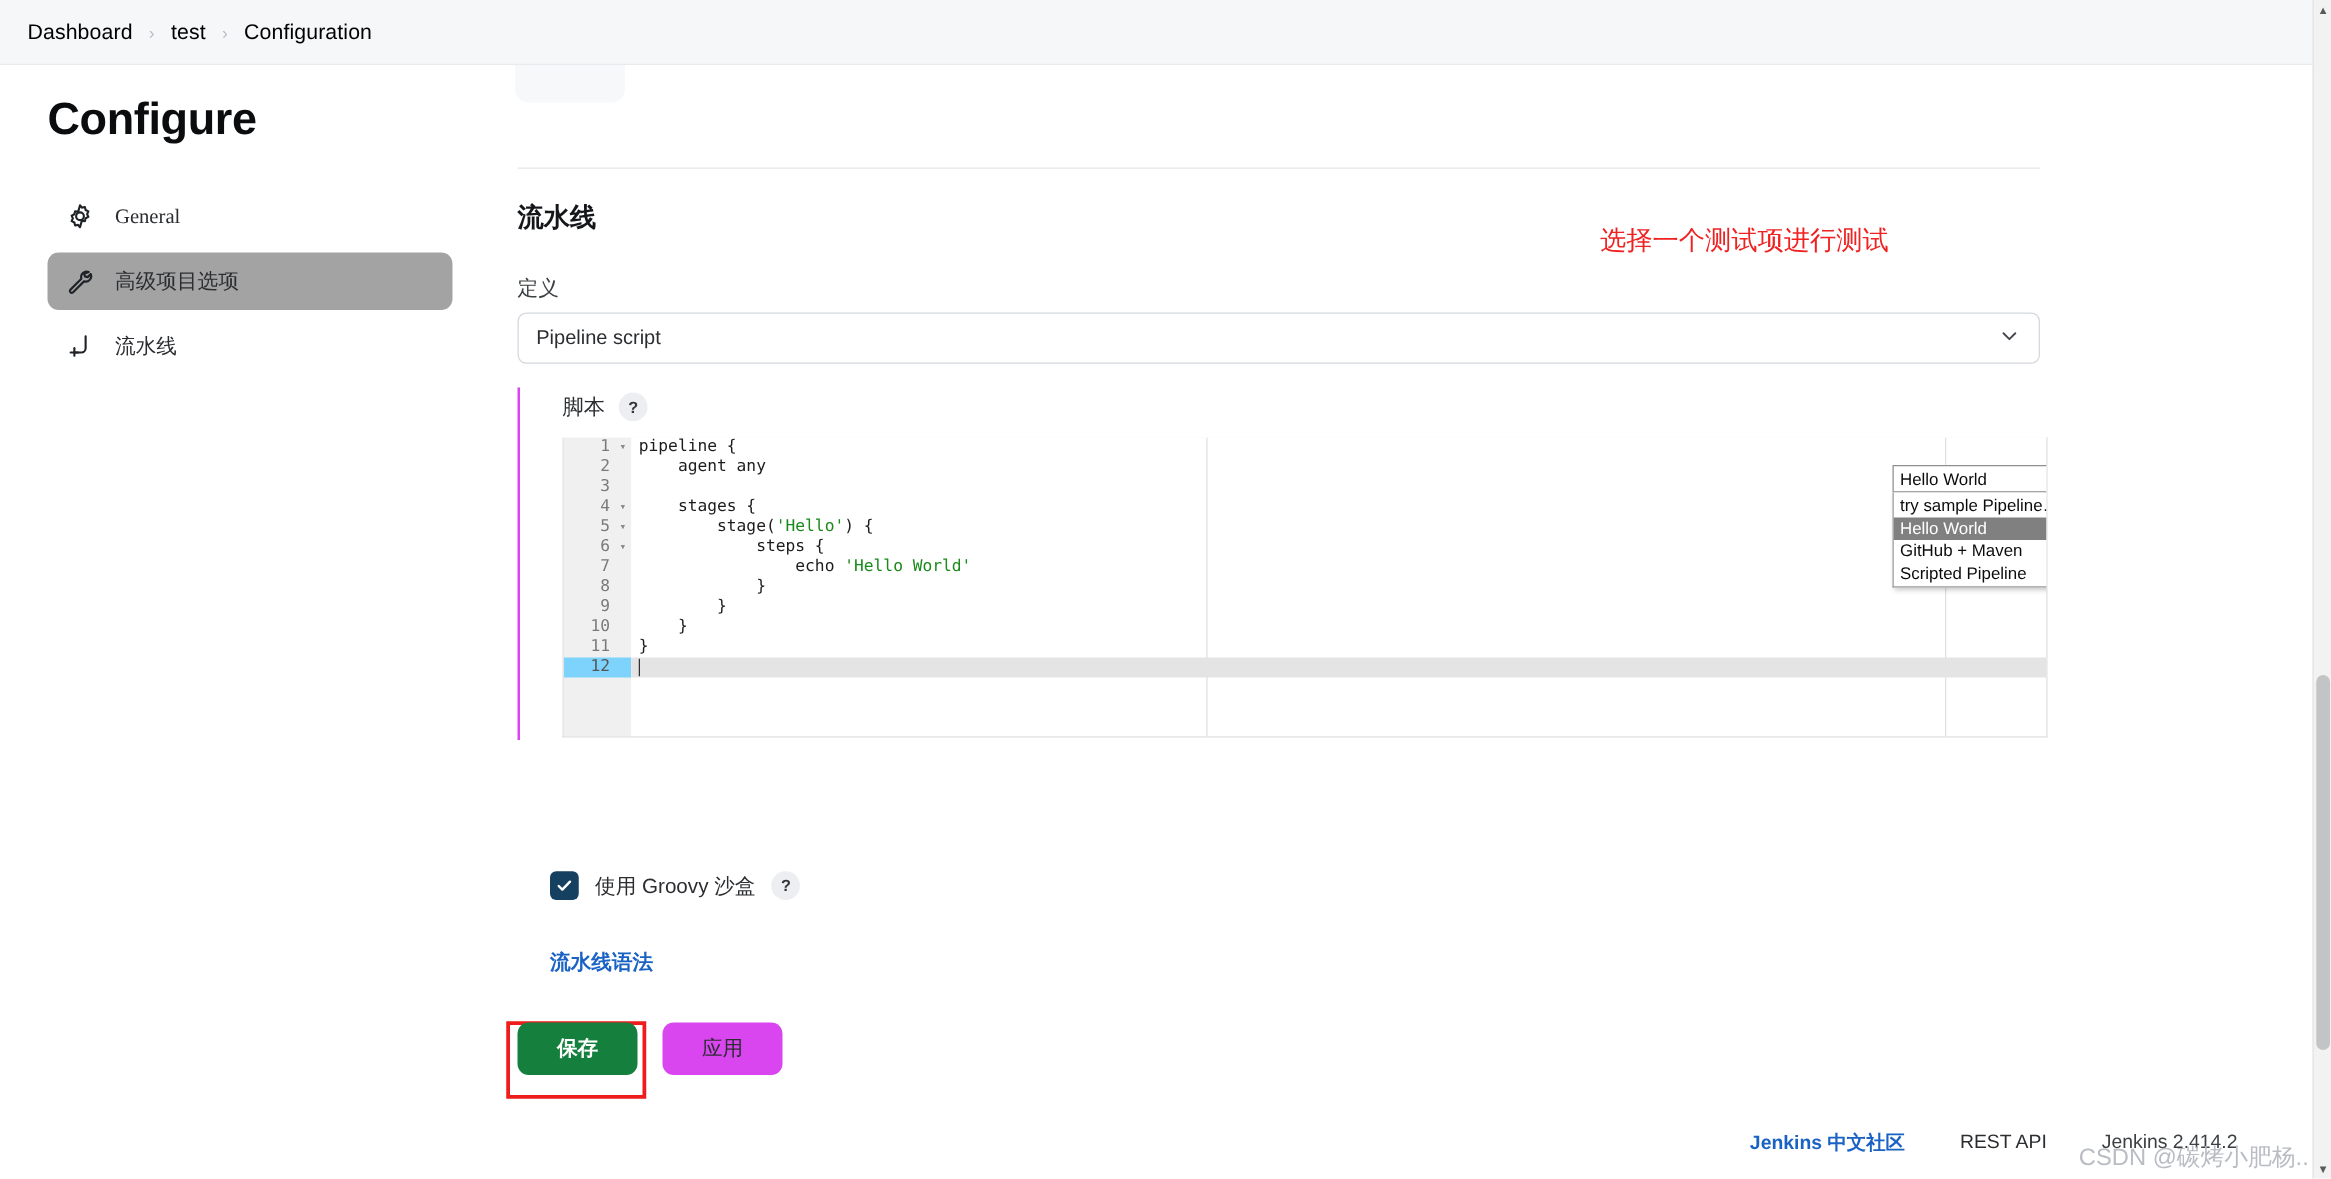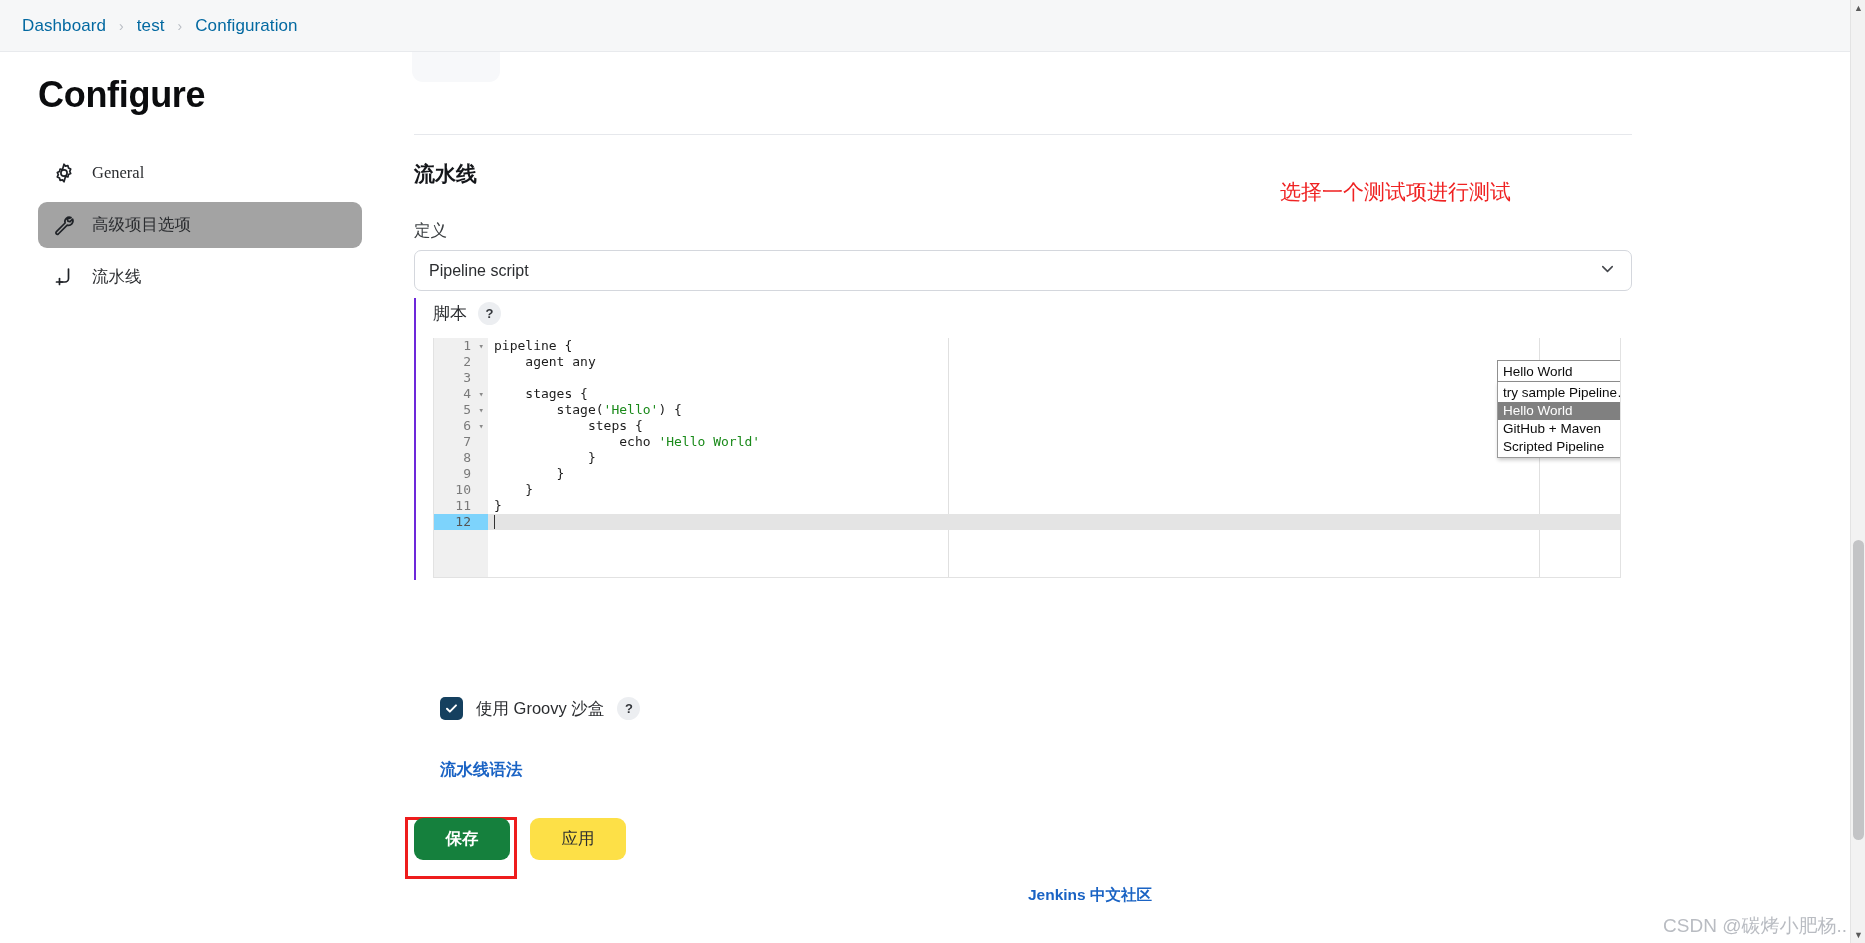--- a/index.html
+++ b/index.html
@@ -16,21 +16,21 @@
   .breadcrumb-bar {
     position: absolute; top: 0; left: 0;
     width: 1852px; height: 52px;
     background: #f6f7f8;
     border-bottom: 1px solid #e8eaed;
     display: flex; align-items: center;
     padding-left: 22px;
     z-index: 30;
   }
   .crumb {
-    font-size: 17px; color: #0369a1;
+    font-size: 17px; color: #000000;
     text-decoration: none; letter-spacing: .1px;
   }
   .crumb-sep {
     color: #b9bdc4; font-size: 14px;
     margin: 0 13px; user-select: none;
   }
 
   
   .page {
     position: absolute; top: 52px; left: 0;
@@ -95,24 +95,24 @@
     width: 1218px; height: 41px;
     border: 1px solid #d4d7dd; border-radius: 7px;
     background: #fff; display: flex; align-items: center;
     padding: 0 14px; cursor: pointer;
   }
   .definition-select .val { font-size: 16px; color: #2b2d30; }
   .definition-select .chev { margin-left: auto; }
 
   
   .script-block {
-    position: absolute; left: 24px; top: 246px;
+    position: absolute; left: 24px; top: 258px;
     width: 1218px; height: 282px;
-    border-left: 2px solid #6d28d9;
-    padding-left: 17px;
+    border-left: 2px solid #d946ef;
+    padding-left: 34px;
   }
   .script-head {
     display: flex; align-items: center; gap: 11px;
     height: 30px; margin-bottom: 10px;
   }
   .script-head .lbl { font-size: 17px; color: #2b2d30; }
   .help-badge {
     width: 23px; height: 23px; border-radius: 50%;
     background: #eceef1; color: #32353a;
     font-size: 13px; font-weight: 700;
@@ -221,30 +221,30 @@
   .btn {
     height: 42px; border-radius: 9px;
     border: none; cursor: pointer;
     font-size: 16.5px; font-family: "Liberation Sans", sans-serif;
     display: flex; align-items: center; justify-content: center;
   }
   .btn-save {
     width: 96px; background: #15803d; color: #fff; font-weight: 700;
     position: relative; z-index: 7;
   }
-  .btn-apply { width: 96px; background: #fde047; color: #2b2d30; }
+  .btn-apply { width: 96px; background: #d946ef; color: #2b2d30; }
 
   
   .footer {
     position: absolute; left: 390px; bottom: 0;
     width: 1462px; height: 58px;
     display: flex; align-items: center;
-    justify-content: space-between; gap: 44px;
+    justify-content: flex-end; gap: 44px;
     padding-right: 62px;
-    font-size: 15.5px; color: #3c4043; flex-direction: column;
+    font-size: 15.5px; color: #3c4043;
   }
   .footer .jlink { color: #1a63c4; font-weight: 700; text-decoration: none; cursor: pointer; }
   .footer .rest { color: #2b2d30; cursor: pointer; text-decoration: none; }
   .watermark {
     position: absolute; right: 18px; bottom: 4px;
     font-size: 19px; color: #b9bcc2;
     white-space: nowrap;
   }
 
   

